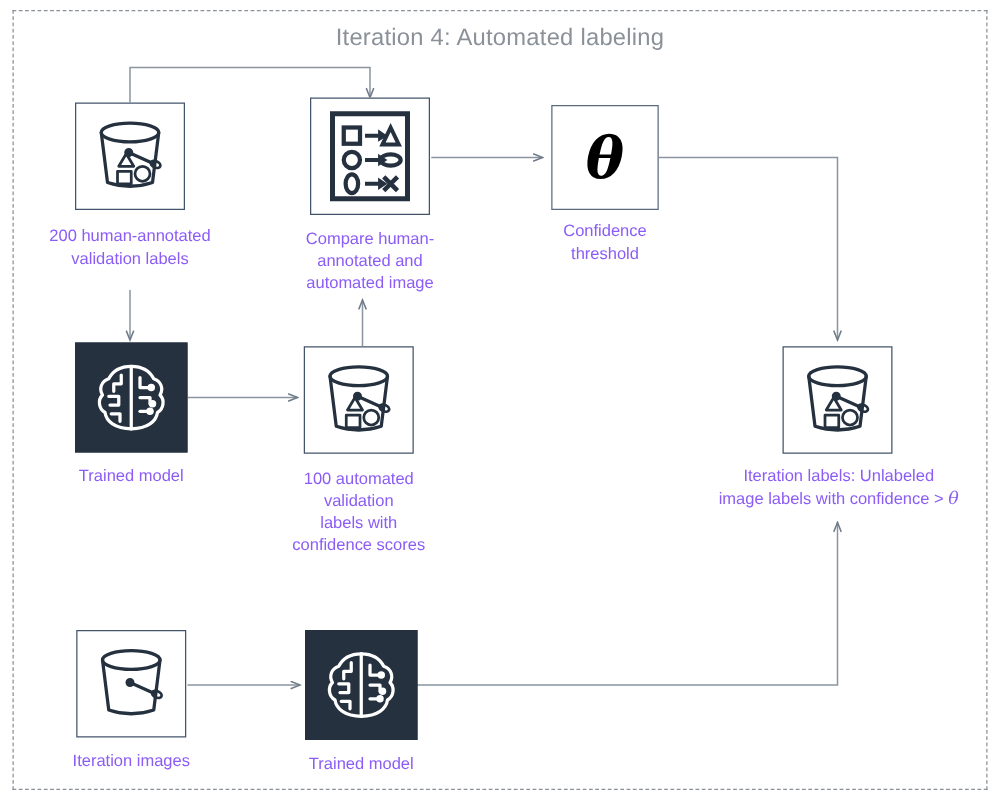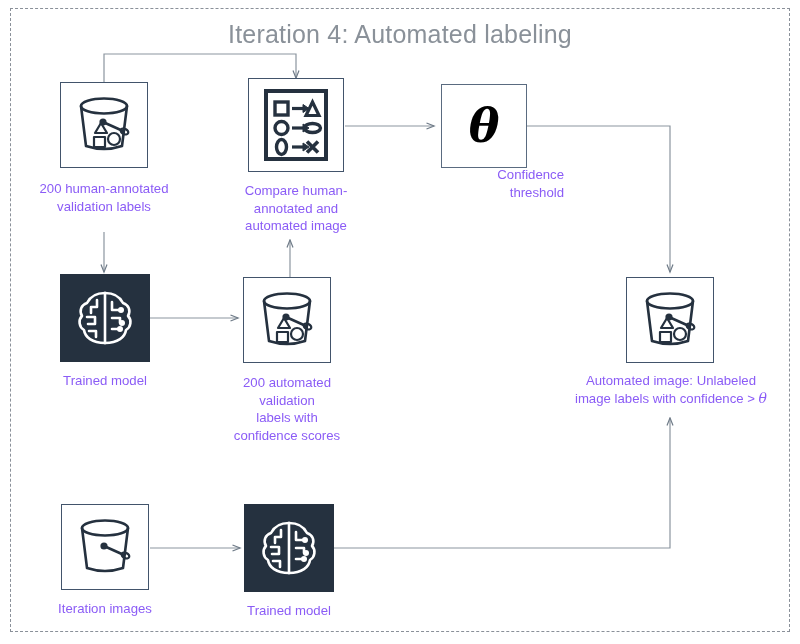--- a/index.html
+++ b/index.html
@@ -25,21 +25,21 @@
     height: 624px;
     border: 1.5px dashed #8a9099;
     box-sizing: border-box;
   }
   .diagram-title {
     position: absolute;
     left: 0;
     top: 20px;
     width: 800px;
     text-align: center;
-    font-size: 25px;
+    font-size: 19px;
     color: #8a9199;
     letter-spacing: 0.2px;
     white-space: nowrap;
   }
   .node-box {
     position: absolute;
     box-sizing: border-box;
     background: #ffffff;
     border: 1.5px solid #42546b;
     display: flex;
@@ -155,21 +155,21 @@
       </g>
     </svg>
   </div>
   <div class="caption" style="left:216px; top:182px; width:160px;">Compare human-
 annotated and
 automated image</div>
 
   <div class="node-box theta-box" style="left:441px; top:84px; width:86px; height:84px;">
     <span class="theta-glyph">θ</span>
   </div>
-  <div class="caption" style="left:404px; top:166px; width:160px;text-align:right;">Confidence
+  <div class="caption" style="left:404px; top:176px; width:160px;">Confidence
 threshold</div>
 
   <div class="node-box dark" style="left:60px; top:274px; width:90px; height:88px;">
     <svg width="62" height="62" viewBox="0 0 62 62">
       <g fill="none" stroke="#ffffff" stroke-width="2.6" stroke-linejoin="round" stroke-linecap="round">
         <path d="M31,6 L31,56"></path>
         <path d="M31,6 C22,6 16,10 13,16 C7,18 5,24 8,29 C4,33 5,40 10,43 C11,50 18,56 31,56"></path>
         <path d="M31,6 C40,6 46,10 49,16 C55,18 57,24 54,29 C58,33 57,40 52,43 C51,50 44,56 31,56"></path>
         <path d="M23,13 L23,20 L17,20 L17,26"></path>
         <path d="M13,30 L21,30 L21,37 L14,37"></path>
@@ -194,41 +194,41 @@
         <path d="M10,13 L15,53 Q33,59 51,53 L56,13"></path>
         <path d="M24,40 L30,30 L36,40 Z" stroke-width="2.2"></path>
         <rect x="23" y="44" width="11" height="10" stroke-width="2.2"></rect>
         <circle cx="43" cy="46" r="6" stroke-width="2.2"></circle>
         <path d="M32,29 L52,38" stroke-width="2.6"></path>
         <circle cx="32" cy="29" r="2.3" fill="#25313f"></circle>
         <ellipse cx="53.5" cy="38.5" rx="4" ry="2.6" transform="rotate(24 53.5 38.5)" stroke-width="2.2"></ellipse>
       </g>
     </svg>
   </div>
-  <div class="caption" style="left:207px; top:374px; width:160px;">200 automated
+  <div class="caption" style="left:207px; top:374px; width:160px;">100 automated
 validation
 labels with
 confidence scores</div>
 
   <div class="node-box" style="left:626px; top:277px; width:88px; height:86px;">
     <svg width="66" height="64" viewBox="0 0 66 64">
       <g fill="none" stroke="#25313f" stroke-width="2.6" stroke-linejoin="round" stroke-linecap="round">
         <ellipse cx="33" cy="13" rx="23" ry="7.5"></ellipse>
         <path d="M10,13 L15,53 Q33,59 51,53 L56,13"></path>
         <path d="M24,40 L30,30 L36,40 Z" stroke-width="2.2"></path>
         <rect x="23" y="44" width="11" height="10" stroke-width="2.2"></rect>
         <circle cx="43" cy="46" r="6" stroke-width="2.2"></circle>
         <path d="M32,29 L52,38" stroke-width="2.6"></path>
         <circle cx="32" cy="29" r="2.3" fill="#25313f"></circle>
         <ellipse cx="53.5" cy="38.5" rx="4" ry="2.6" transform="rotate(24 53.5 38.5)" stroke-width="2.2"></ellipse>
       </g>
     </svg>
   </div>
   <div class="caption" style="left:556px; top:372px; width:230px; white-space:normal;">
-    <span>Automated image: Unlabeled</span><br>
+    <span>Iteration labels: Unlabeled</span><br>
     <span>image labels with confidence &gt; </span><span class="theta-inline">θ</span>
   </div>
 
   <div class="node-box" style="left:61px; top:504px; width:88px; height:86px;">
     <svg width="66" height="64" viewBox="0 0 66 64">
       <g fill="none" stroke="#25313f" stroke-width="2.6" stroke-linejoin="round" stroke-linecap="round">
         <ellipse cx="33" cy="13" rx="23" ry="7.5"></ellipse>
         <path d="M10,13 L15,53 Q33,59 51,53 L56,13"></path>
         <path d="M32,31 L52,40" stroke-width="2.6"></path>
         <circle cx="32" cy="31" r="2.3" fill="#25313f"></circle>

